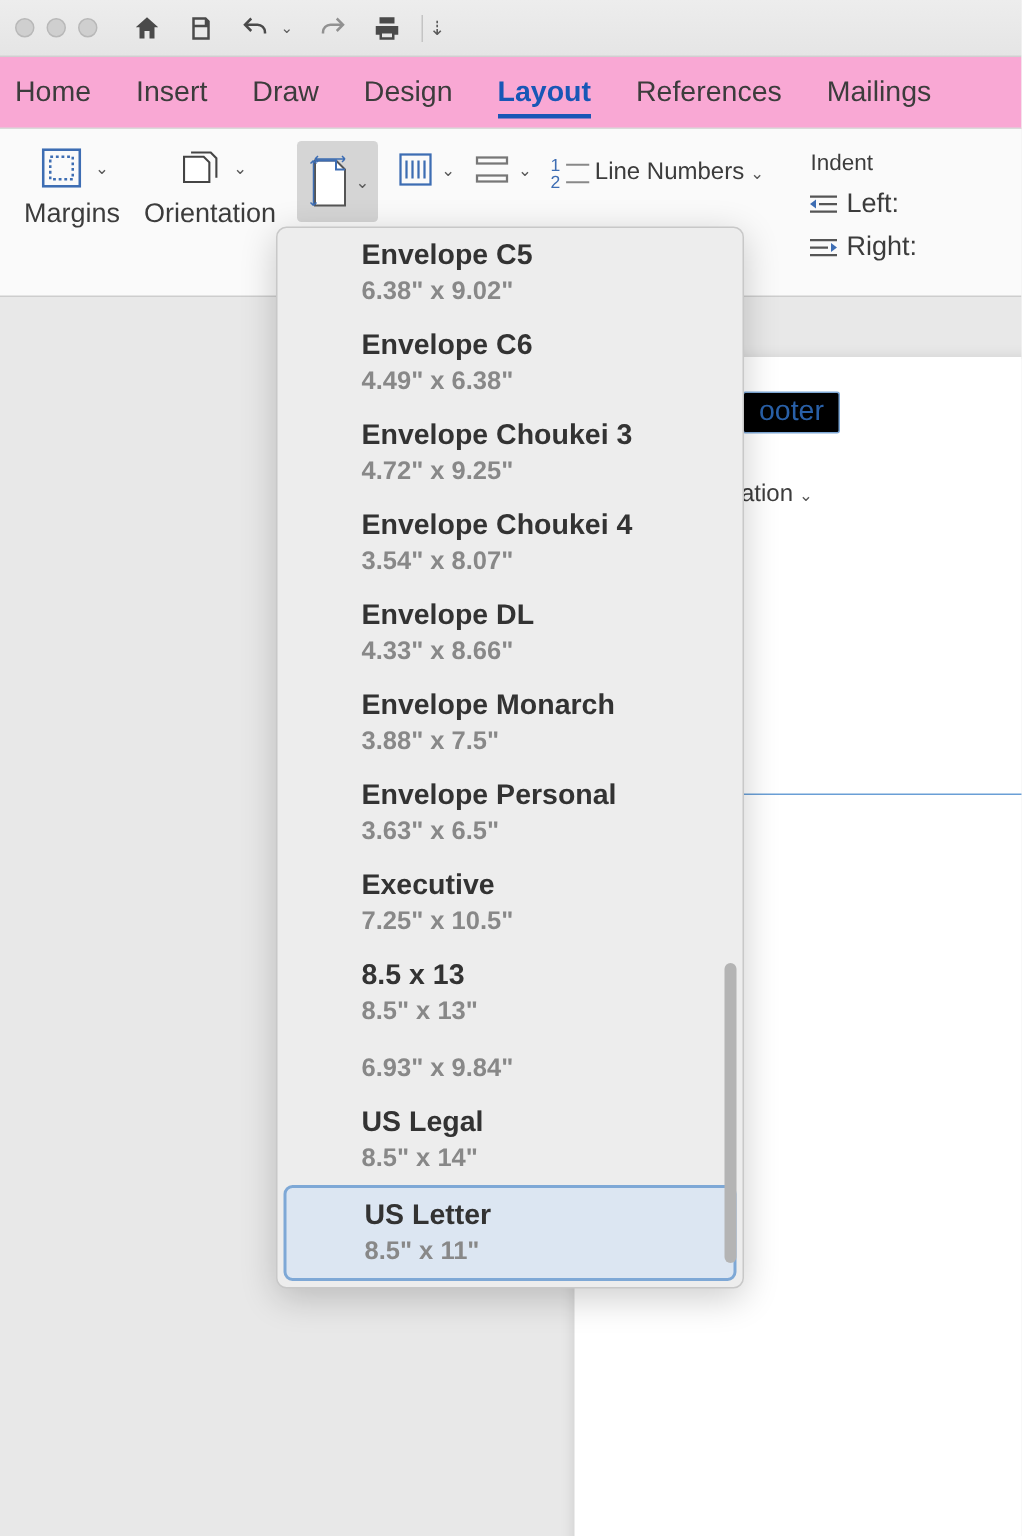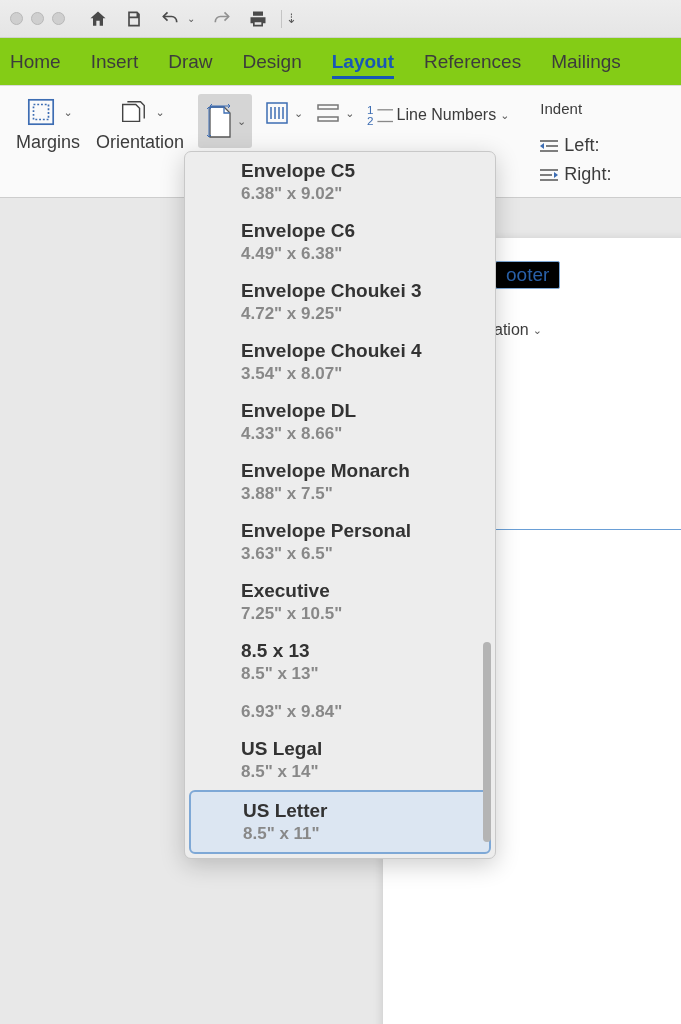--- a/index.html
+++ b/index.html
@@ -54,21 +54,21 @@
     .titlebar-sep {
       width: 1px;
       height: 18px;
       background: #c4c4c4;
       margin: 0 -2px;
     }
 
     
     .tabs {
       height: 48px;
-      background: #84cc16;
+      background: #f9a8d4;
       display: flex;
       align-items: center;
       padding: 0 10px;
       gap: 30px;
       border-bottom: 1px solid #dadada;
     }
     .tab {
       font-size: 19px;
       color: #3c3c3c;
       cursor: pointer;
@@ -163,21 +163,21 @@
       margin: 8px 8px 24px;
     }
 
     .indent-group {
       padding-top: 6px;
       padding-left: 8px;
     }
     .indent-title {
       font-size: 15px;
       color: #3c3c3c;
-      margin-bottom: 18px;
+      margin-bottom: 8px;
     }
     .indent-row {
       display: flex;
       align-items: center;
       font-size: 18px;
       color: #3c3c3c;
       gap: 6px;
       margin-bottom: 4px;
     }
     .indent-row svg { width: 18px; height: 14px; }

